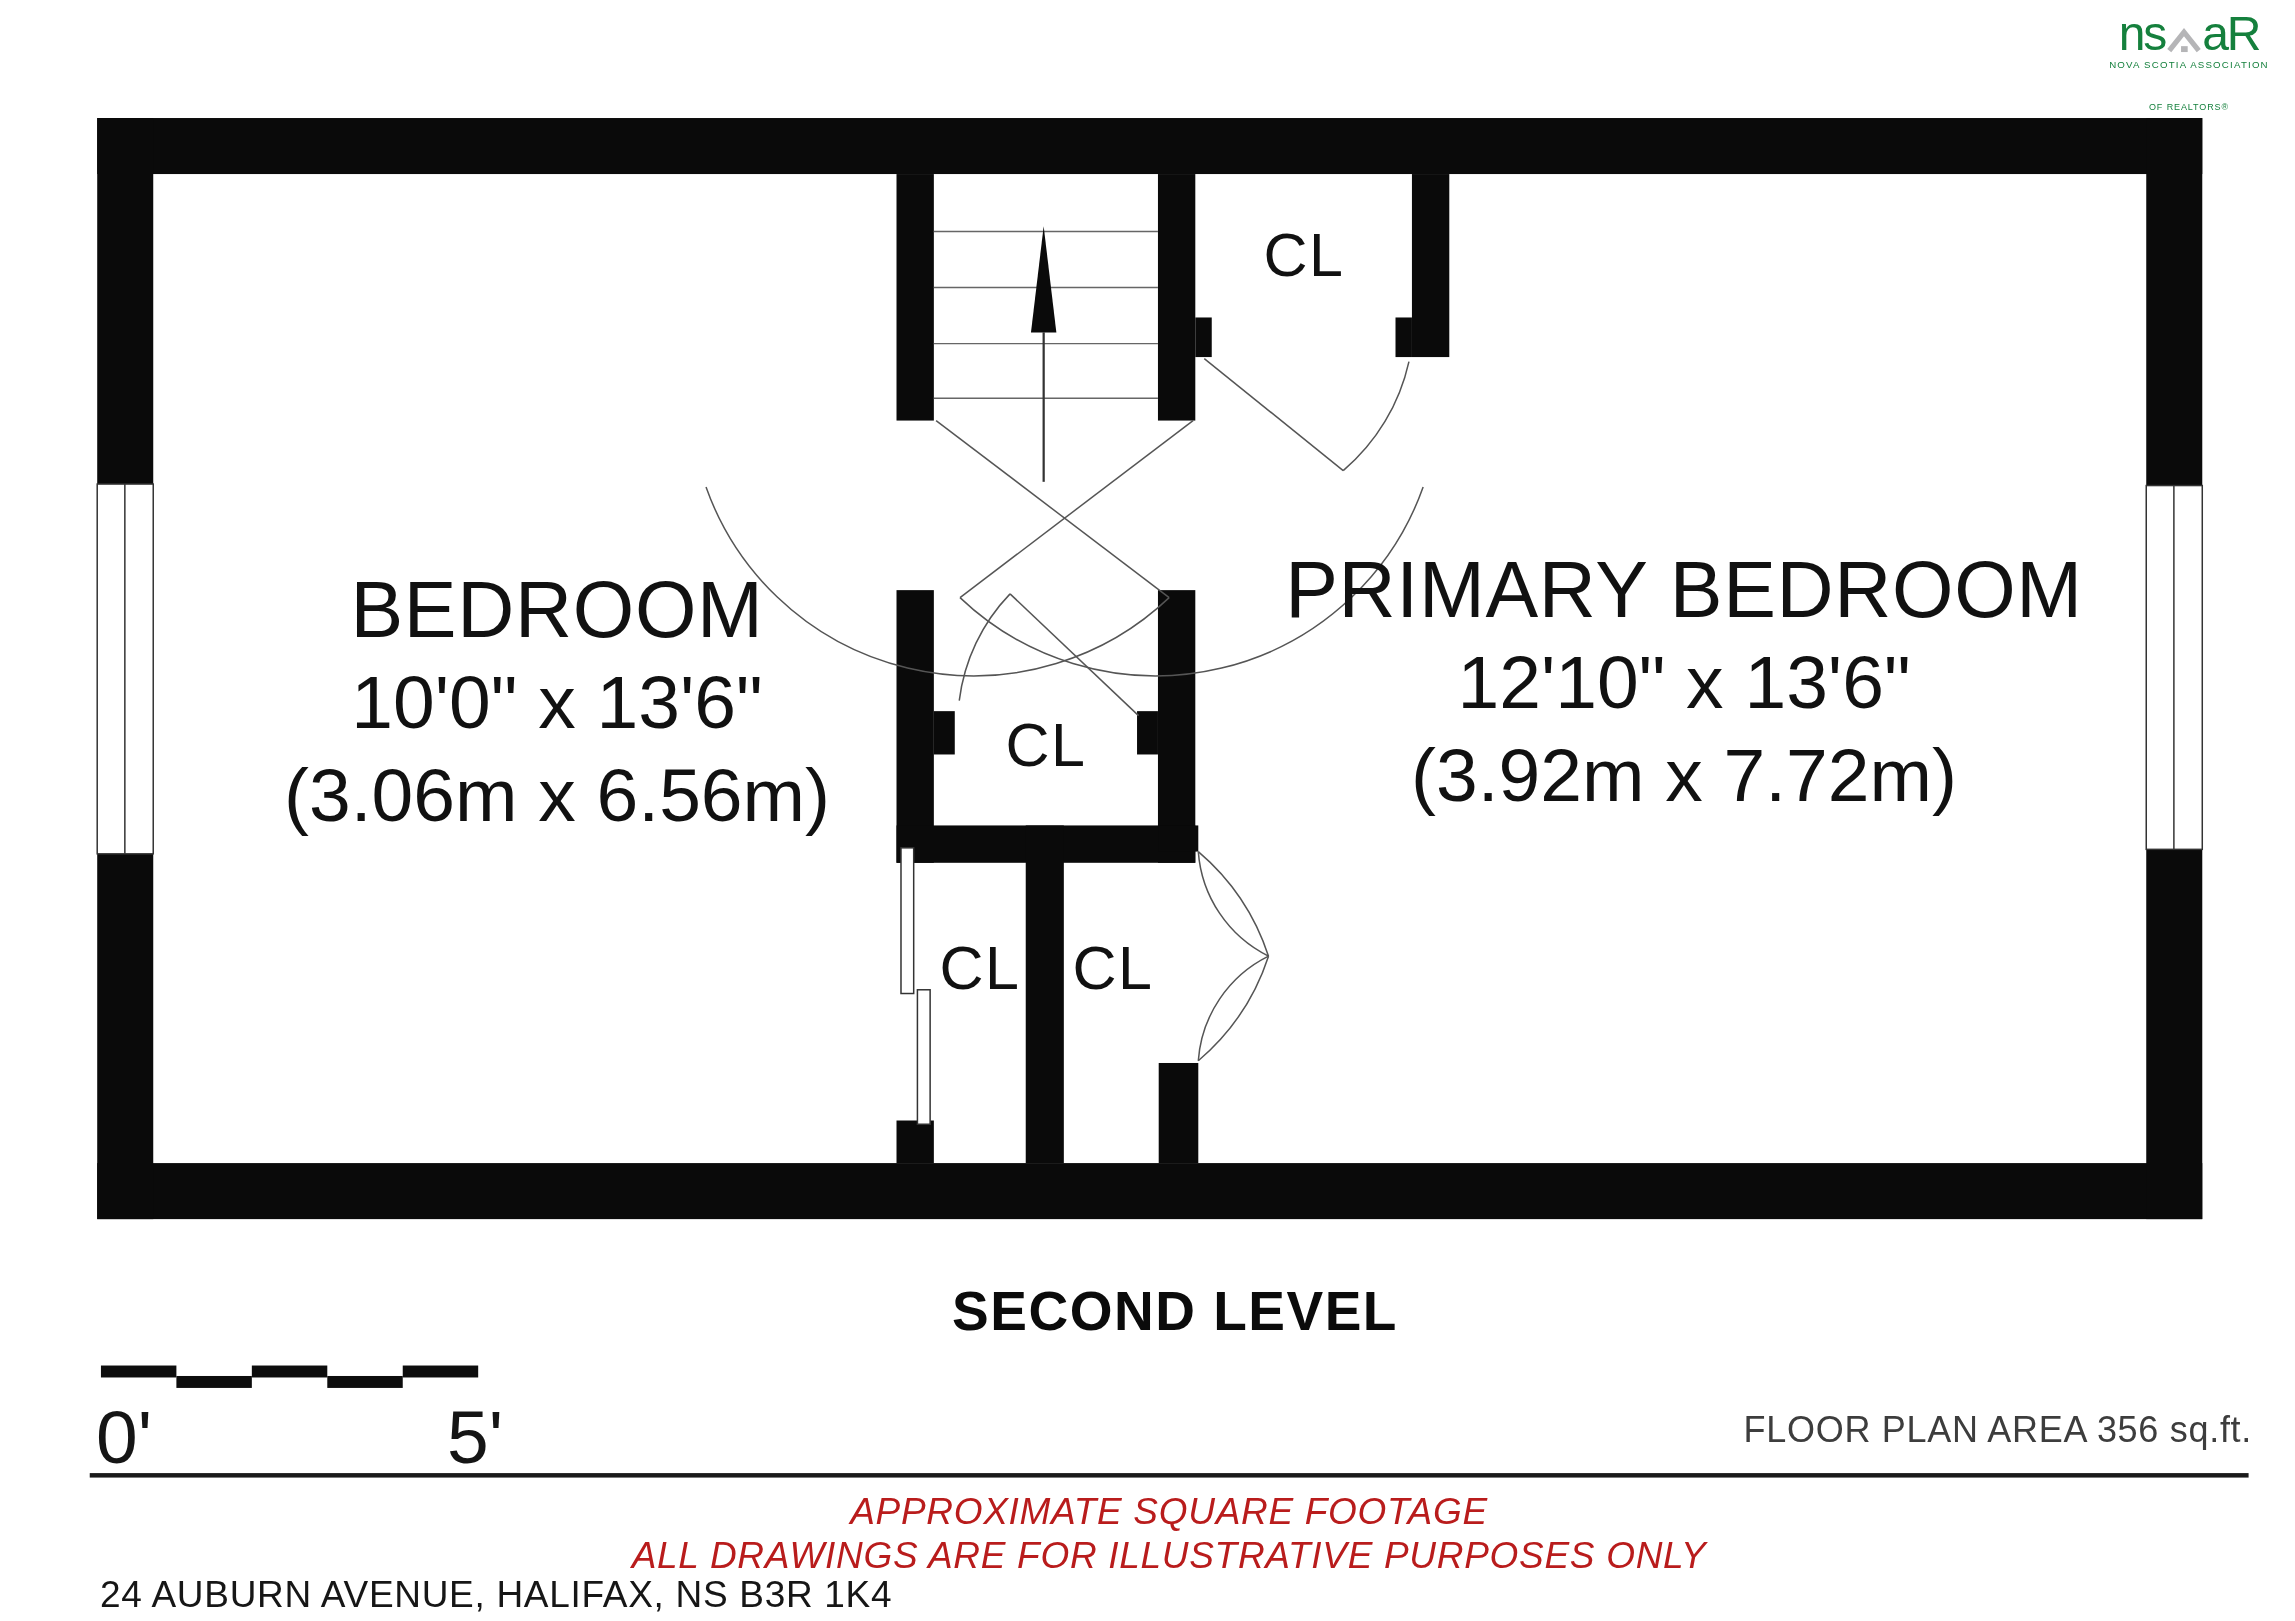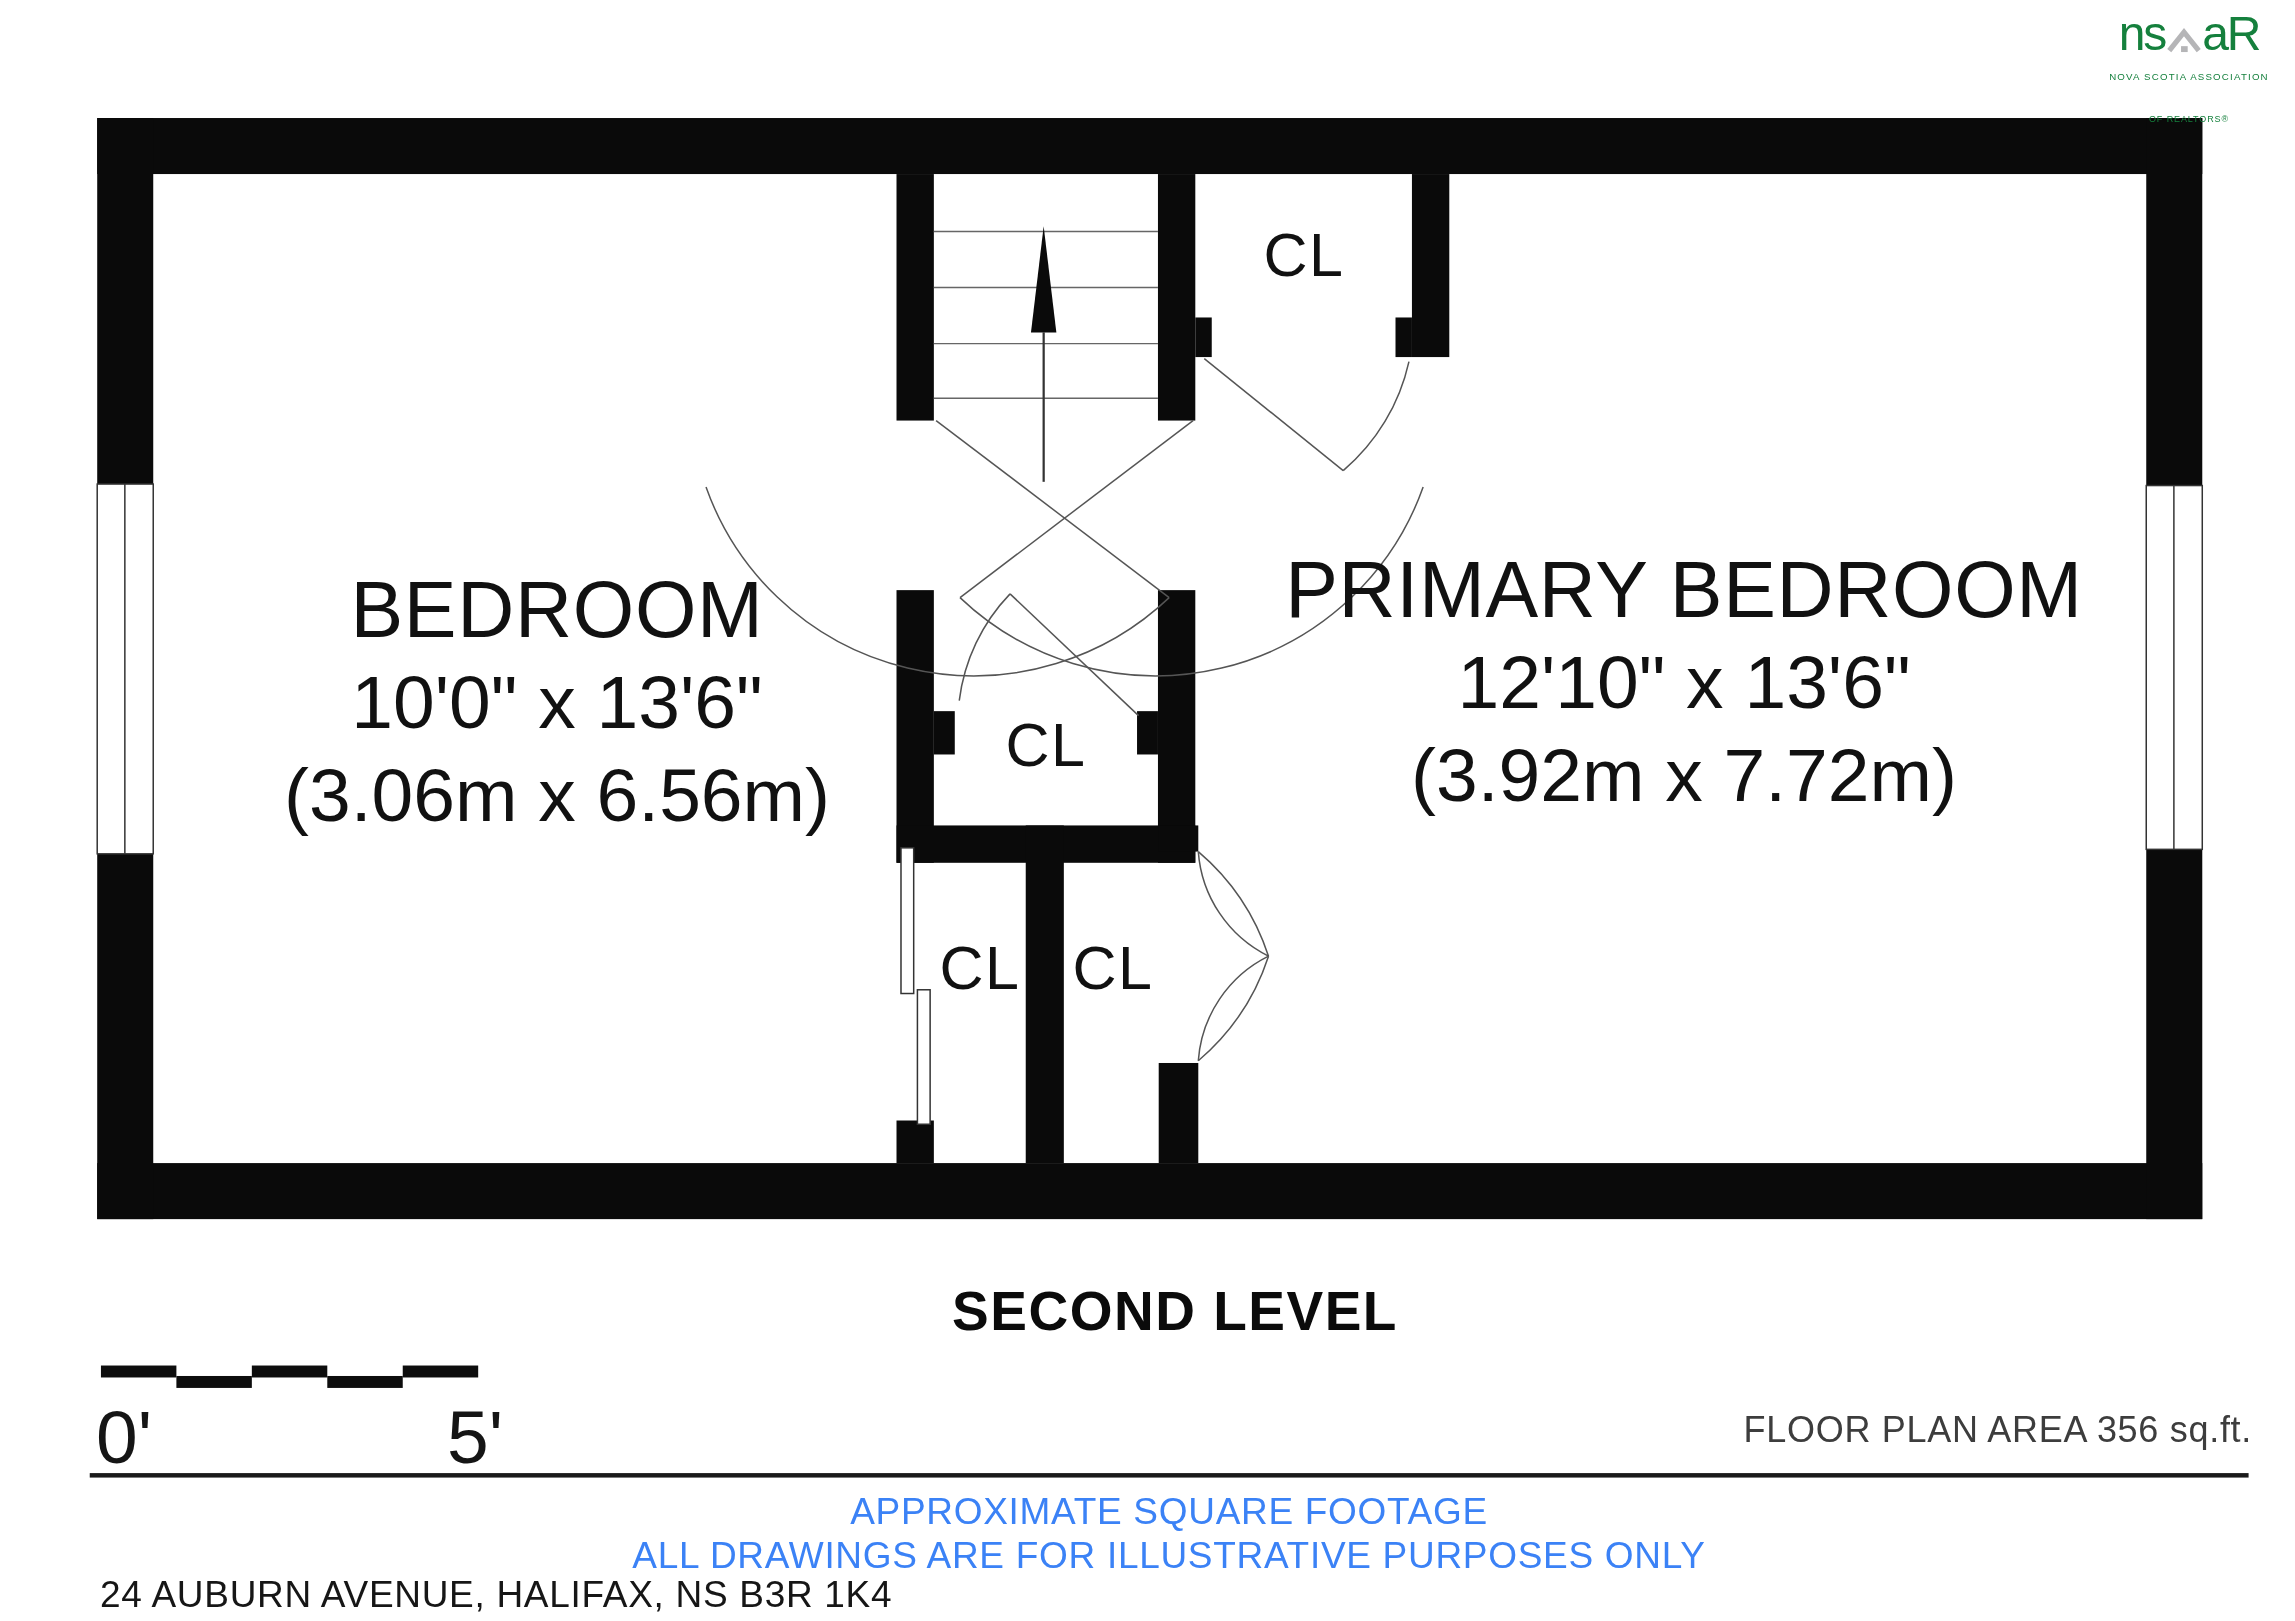--- a/index.html
+++ b/index.html
@@ -13,27 +13,27 @@
   #plan-svg{position:absolute;left:0;top:0;}
   .lbl{position:absolute;color:#111;white-space:nowrap;}
   .center{transform:translateX(-50%);text-align:center;}
   .centerxy{transform:translate(-50%,-50%);text-align:center;}
   .room-name{font-size:79px;font-weight:400;letter-spacing:0.7px;line-height:1.16;}
   .room-dim{font-size:75px;font-weight:400;line-height:1.24;}
   .cl{font-size:61px;font-weight:400;letter-spacing:1.5px;}
   .level-title{font-size:55px;font-weight:bold;letter-spacing:1.5px;color:#0b0b0b;}
   .scale-num{font-size:75px;font-weight:400;color:#151515;}
   .floor-area{font-size:36px;font-weight:400;color:#3d3d3d;letter-spacing:0.7px;}
-  .note{font-size:37px;font-weight:400;color:#3b82f6;letter-spacing:0.7px;}
+  .note{font-size:37px;font-weight:400;color:#b91c1c;letter-spacing:0.7px;font-style:italic;}
   .address{font-size:37px;font-weight:400;color:#161616;letter-spacing:0.7px;}
   
   #logo{position:absolute;top:12px;right:9px;width:194px;text-align:center;color:#15803d;}
   #logo .row{display:flex;align-items:flex-end;justify-content:center;gap:1.5px;}
   #logo .big{font-size:48px;font-weight:500;letter-spacing:-2.2px;line-height:0.9;}
-  #logo .tag{font-size:9.7px;letter-spacing:1.2px;margin-top:16px;line-height:1.25;}
+  #logo .tag{font-size:9.7px;letter-spacing:1.2px;margin-top:4px;line-height:1.25;}
   #logo .tag2{font-size:9px;letter-spacing:0.9px;line-height:1.2;margin-top:31px;}
 </style>
 </head>
 <body>
 
 <div id="stage">
 
   <svg id="plan-svg" width="2295" height="1621" viewBox="0 0 3072 2170">
 
     <g fill="#0a0a0a">

